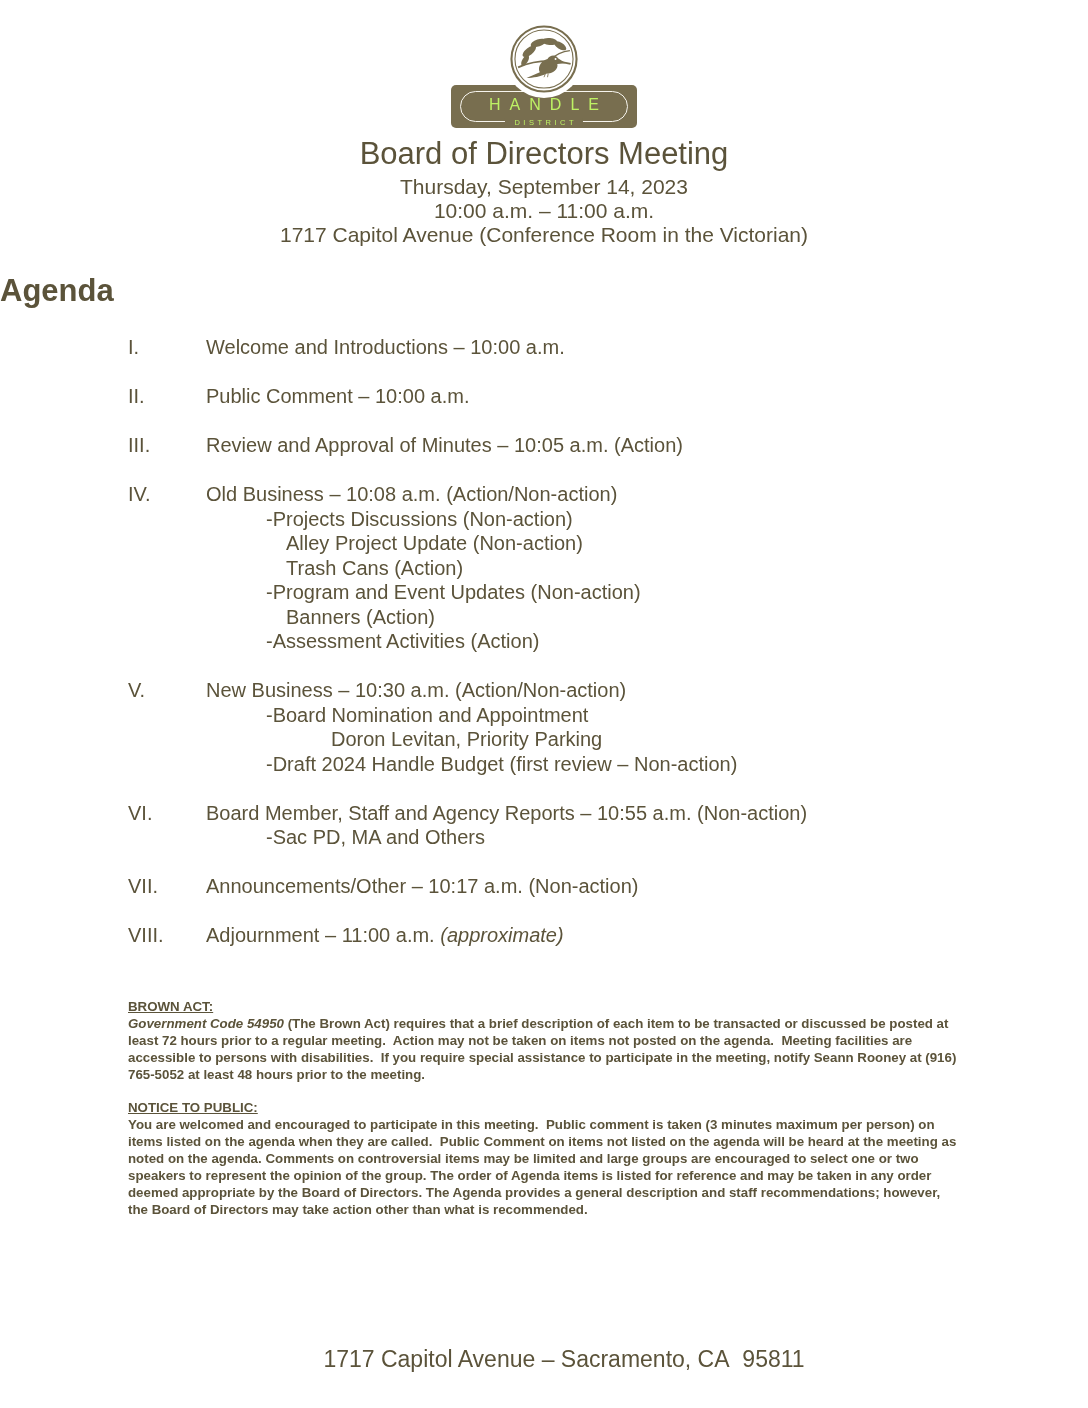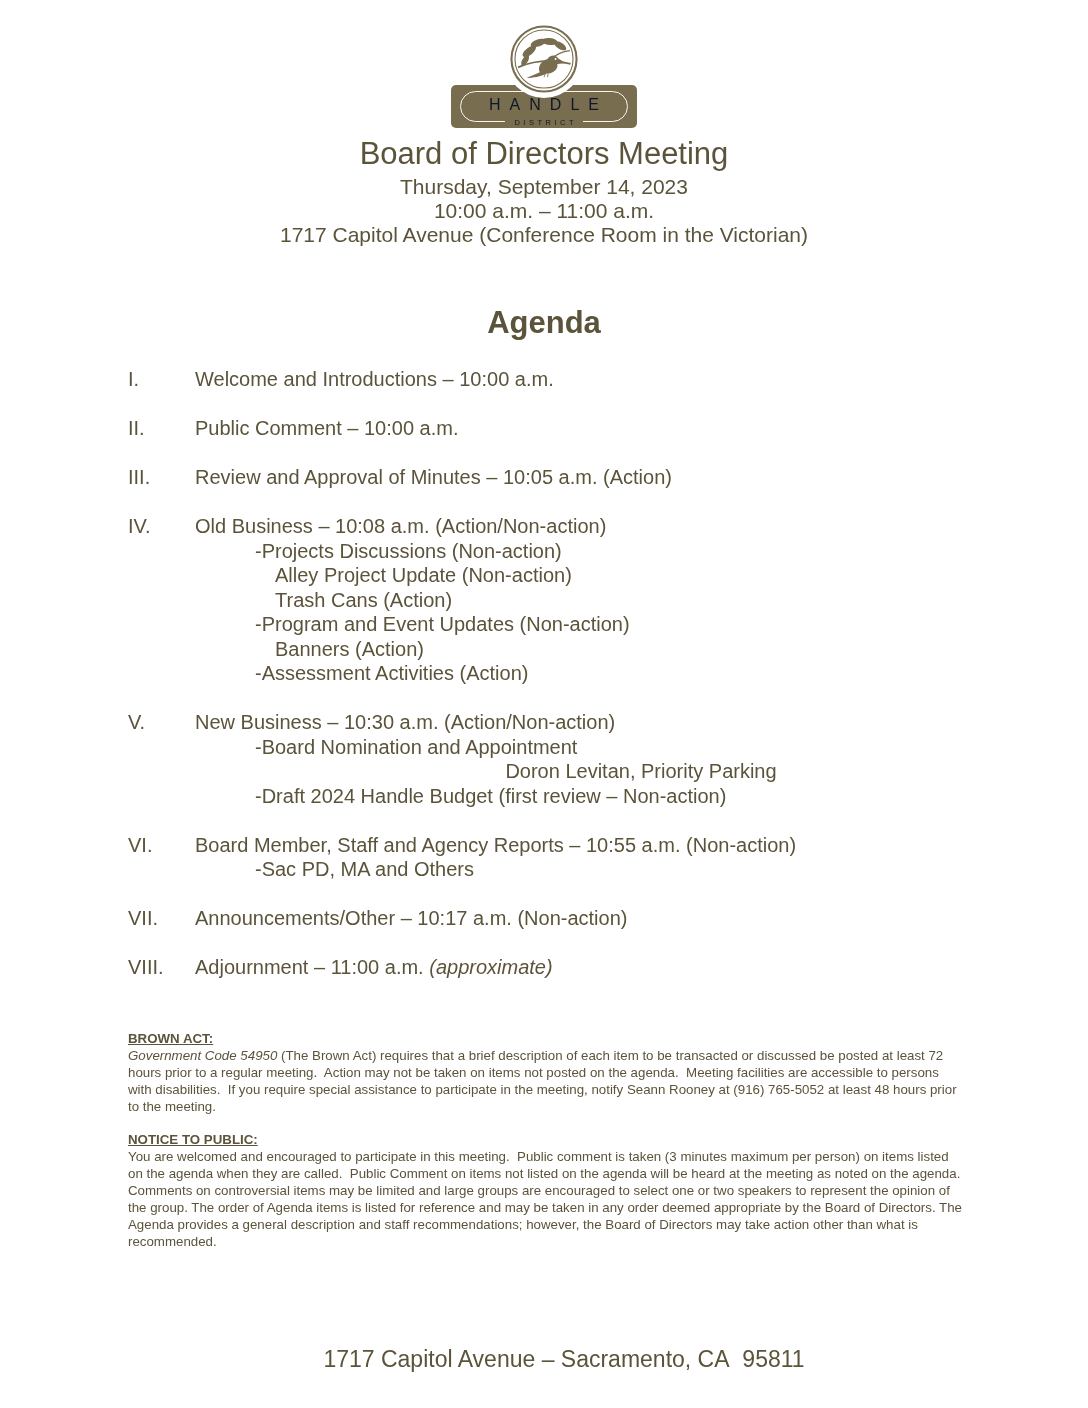--- a/index.html
+++ b/index.html
@@ -34,21 +34,21 @@
     margin-bottom: -9px;
   }
   .logo-circle svg { display: block; width: 70px; height: 70px; }
   .logo-banner {
     width: 186px;
     height: 43px;
     background: #786e4f;
     border-radius: 5px;
     position: relative;
     z-index: 1;
-    color: #0f172a;
+    color: #bef264;
   }
   .banner-pill {
     position: absolute;
     left: 9px; right: 9px; top: 6px; bottom: 6px;
     border: 1.5px solid #f7f5ee;
     border-radius: 999px;
     display: flex;
     align-items: center;
     justify-content: center;
   }
@@ -82,62 +82,62 @@
     margin: 9px 0 4px 0;
     line-height: 34px;
   }
   .doc-sub {
     font-size: 21px;
     line-height: 24px;
   }
 
   
   .agenda-heading {
-    text-align: center;
     font-size: 31px;
     font-weight: 700;
-    margin: 58px 0 0 0;
+    margin: 26px 0 0 0;
     line-height: 36px;
   }
   .agenda-list {
     margin: 26px 126px 0 128px;
     font-size: 20px;
     line-height: 24.5px;
   }
   .agenda-item {
     display: flex;
     margin-bottom: 24.5px;
   }
   .numeral {
     flex: none;
     width: 67px;
   }
-  .item-body { flex: 1; }
+  .item-body { flex: 1; margin-left: 11px; }
   .sub.level-1 { padding-left: 60px; }
   .sub.level-2 { padding-left: 80px; }
-  .sub.level-3 { padding-left: 125px; text-align: center; }
+  .sub.level-3 { padding-left: 125px; }
   .item-main em, .agenda-item em { font-style: italic; }
 
   
   .notices {
     margin: 50px 84px 0 128px;
     width: 834px;
     font-size: 13.3px;
     line-height: 17px;
   }
   .notice + .notice { margin-top: 16px; }
   .notice-heading {
     font-weight: 700;
     text-decoration: underline;
     margin: 0;
     font-size: 13.3px;
   }
   .notice-body {
     margin: 0;
     white-space: pre-wrap;
+    font-weight: bold;
   }
   .notice-body .ital { font-style: italic; }
 
   
   .footer-address {
     position: absolute;
     left: 0;
     right: 0;
     top: 1346px;
     text-align: center;

